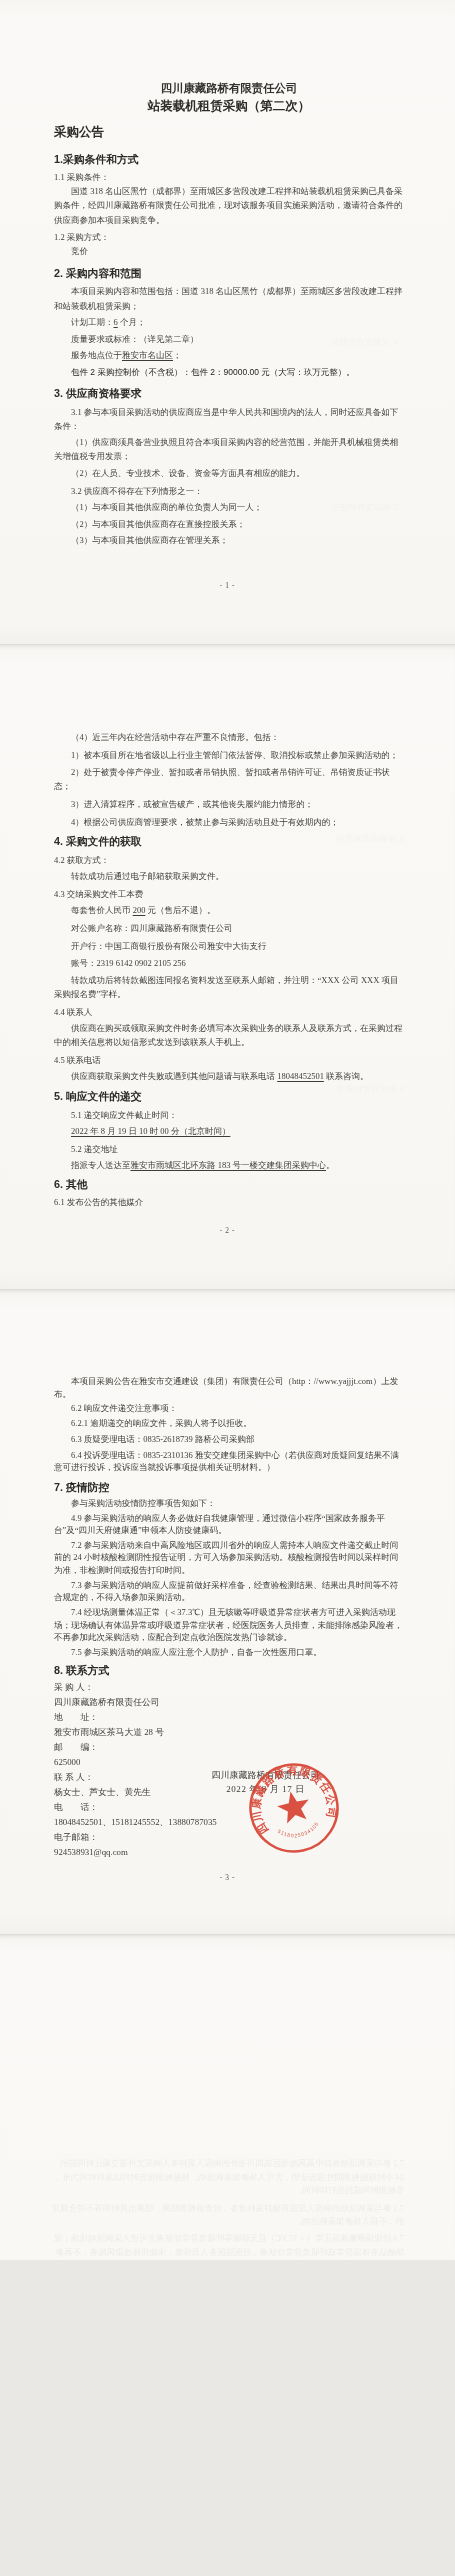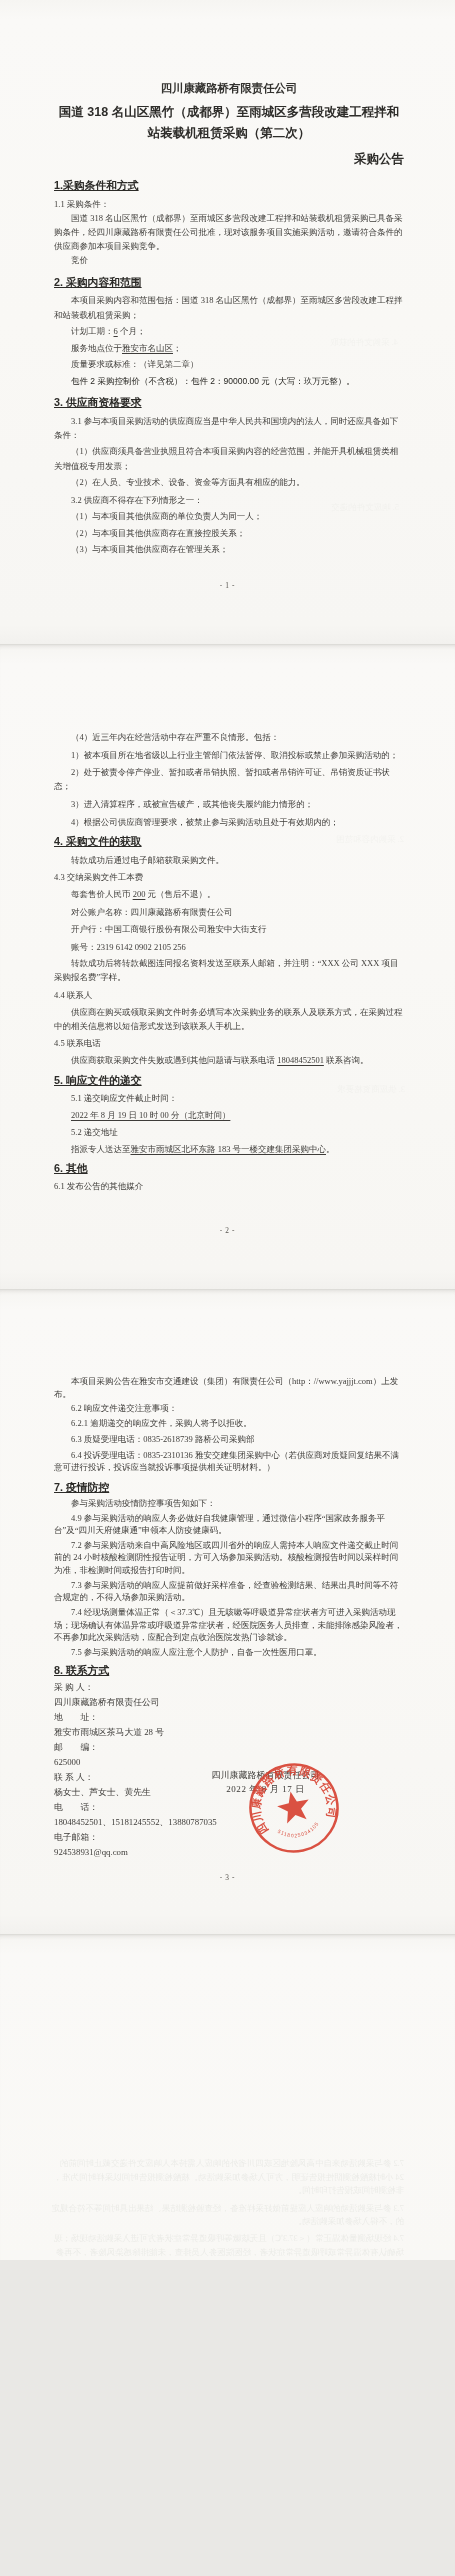--- a/index.html
+++ b/index.html
@@ -14,22 +14,22 @@
   .p1131 { height:644px; }
   .p1132 { height:644px; }
   .page + .page { border-top:0.6px solid #dddcd8; box-shadow: inset 0 4px 5.1px -4px rgba(60,58,52,.18); }
   .content { position:absolute; left:54px; width:350px; top:0; }
   p { margin:0; font-size:8.5px; line-height:14.2px; }
   .lh22 p { line-height:12.5px; }
   .ind { text-indent:2em; }
   .g4 { margin-top:2.3px; } .g6 { margin-top:3.4px; }
   .company-line { text-align:center; font-family:"Liberation Sans",sans-serif; font-weight:bold; font-size:11.4px; color:#33322f; padding-top:81px; }
   .proj-title { text-align:center; font-family:"Liberation Sans",sans-serif; font-weight:bold; font-size:12.5px; line-height:21px; color:#2e2d2a; margin-top:5.7px; }
-  .subtitle { text-align:right; font-family:"Liberation Sans",sans-serif; font-weight:bold; font-size:12.5px; color:#2e2d2a; margin-top:7.4px; }
-  .h2 { font-family:"Liberation Sans",sans-serif; font-weight:bold; font-size:10.8px; color:#2c2b28; margin:7.4px 0 3.4px 0; line-height:15px;text-decoration:underline; }
+  .subtitle { text-align:left; font-family:"Liberation Sans",sans-serif; font-weight:bold; font-size:12.5px; color:#2e2d2a; margin-top:7.4px; }
+  .h2 { font-family:"Liberation Sans",sans-serif; font-weight:bold; font-size:10.8px; color:#2c2b28; margin:7.4px 0 3.4px 0; line-height:15px; }
   .bold-line { font-family:"Liberation Sans",sans-serif; font-weight:normal; color:#262521; }
   .u { text-decoration:underline; text-underline-offset:1.7px; }
   .pagenum { position:absolute; left:0; right:0; top:581px; text-align:center; font-size:7.4px; color:#56544f; letter-spacing:0.6px; }
   .crow { display:flex; white-space:pre; line-height:15px; font-size:8.8px;flex-direction:column; }
   .sig-block { position:absolute; left:194px; top:479px; width:143px; text-align:center; font-size:9px; color:#3a3835; z-index:2; }
   .sig-block .sig-date { margin-top:1px; letter-spacing:0.6px; }
   .seal { position:absolute; left:246px; top:470px; width:96px; height:96px; z-index:3; opacity:.88; }
   .ghost { position:absolute; transform:scaleX(-1); color:#8f968b; opacity:.13; pointer-events:none; }
   .ghost p { line-height:13.7px; }
   .ghost-faint { opacity:.06; }
@@ -38,34 +38,34 @@
   .seal-text { font-family:"Liberation Sans",sans-serif; font-weight:bold; }
 </style>
 </head>
 <body>
 
 <div id="doc">
 
   <div class="page p1131">
     <div class="content">
       <div class="company-line">四川康藏路桥有限责任公司</div>
-      <div class="proj-title">国道 318 名山区黑竹（成都界）至雨城区多营段改建工程拌和</div>
       <div class="proj-title" style="margin-top:0;">站装载机租赁采购（第二次）</div>
       <div class="subtitle">采购公告</div>
 
       <div class="h2" style="margin-top:10.2px;">1.采购条件和方式</div>
       <p>1.1 采购条件：</p>
       <p class="ind">国道 318 名山区黑竹（成都界）至雨城区多营段改建工程拌和站装载机租赁采购已具备采购条件，经四川康藏路桥有限责任公司批准，现对该服务项目实施采购活动，邀请符合条件的供应商参加本项目采购竞争。</p>
+      <p class="g6">1.2 采购方式：</p>
       <p class="ind">竞价</p>
 
       <div class="h2">2. 采购内容和范围</div>
       <p class="ind">本项目采购内容和范围包括：国道 318 名山区黑竹（成都界）至雨城区多营段改建工程拌和站装载机租赁采购；</p>
       <p class="ind g4"><span>计划工期：</span><span class="u">6</span><span> 个月；</span></p>
+      <p class="ind g4">质量要求或标准：（详见第二章）</p>
       <p class="ind g4"><span>服务地点位于</span><span class="u">雅安市名山区</span><span>；</span></p>
-      <p class="ind g4">质量要求或标准：（详见第二章）</p>
       <p class="ind g4 bold-line">包件 2 采购控制价（不含税）：包件 2：90000.00 元（大写：玖万元整）。</p>
 
       <div class="h2">3. 供应商资格要求</div>
       <p class="ind">3.1 参与本项目采购活动的供应商应当是中华人民共和国境内的法人，同时还应具备如下条件：</p>
       <p class="ind g4">（1）供应商须具备营业执照且符合本项目采购内容的经营范围，并能开具机械租赁类相关增值税专用发票；</p>
       <p class="ind g4">（2）在人员、专业技术、设备、资金等方面具有相应的能力。</p>
       <p class="ind g6">3.2 供应商不得存在下列情形之一：</p>
       <p class="ind g4">（1）与本项目其他供应商的单位负责人为同一人；</p>
       <p class="ind g4">（2）与本项目其他供应商存在直接控股关系；</p>
       <p class="ind g4">（3）与本项目其他供应商存在管理关系；</p>
@@ -81,20 +81,21 @@
 
   <div class="page p1131">
     <div class="content" style="padding-top:85px;">
       <p class="ind">（4）近三年内在经营活动中存在严重不良情形。包括：</p>
       <p class="ind g6">1）被本项目所在地省级以上行业主管部门依法暂停、取消投标或禁止参加采购活动的；</p>
       <p class="ind g6">2）处于被责令停产停业、暂扣或者吊销执照、暂扣或者吊销许可证、吊销资质证书状态；</p>
       <p class="ind g6">3）进入清算程序，或被宣告破产，或其他丧失履约能力情形的；</p>
       <p class="ind g6">4）根据公司供应商管理要求，被禁止参与采购活动且处于有效期内的；</p>
 
       <div class="h2" style="margin-top:5.7px;">4. 采购文件的获取</div>
+      <p class="g6">4.2 获取方式：</p>
       <p class="ind g4">转款成功后通过电子邮箱获取采购文件。</p>
       <p class="g6">4.3 交纳采购文件工本费</p>
       <p class="ind g4"><span>每套售价人民币 </span><span class="u">200</span><span> 元（售后不退）。</span></p>
       <p class="ind g6">对公账户名称：四川康藏路桥有限责任公司</p>
       <p class="ind g6">开户行：中国工商银行股份有限公司雅安中大街支行</p>
       <p class="ind g6">账号：2319 6142 0902 2105 256</p>
       <p class="ind g4">转款成功后将转款截图连同报名资料发送至联系人邮箱，并注明：“XXX 公司 XXX 项目采购报名费”字样。</p>
       <p class="g6">4.4 联系人</p>
       <p class="ind g4">供应商在购买或领取采购文件时务必填写本次采购业务的联系人及联系方式，在采购过程中的相关信息将以短信形式发送到该联系人手机上。</p>
       <p class="g6">4.5 联系电话</p>

